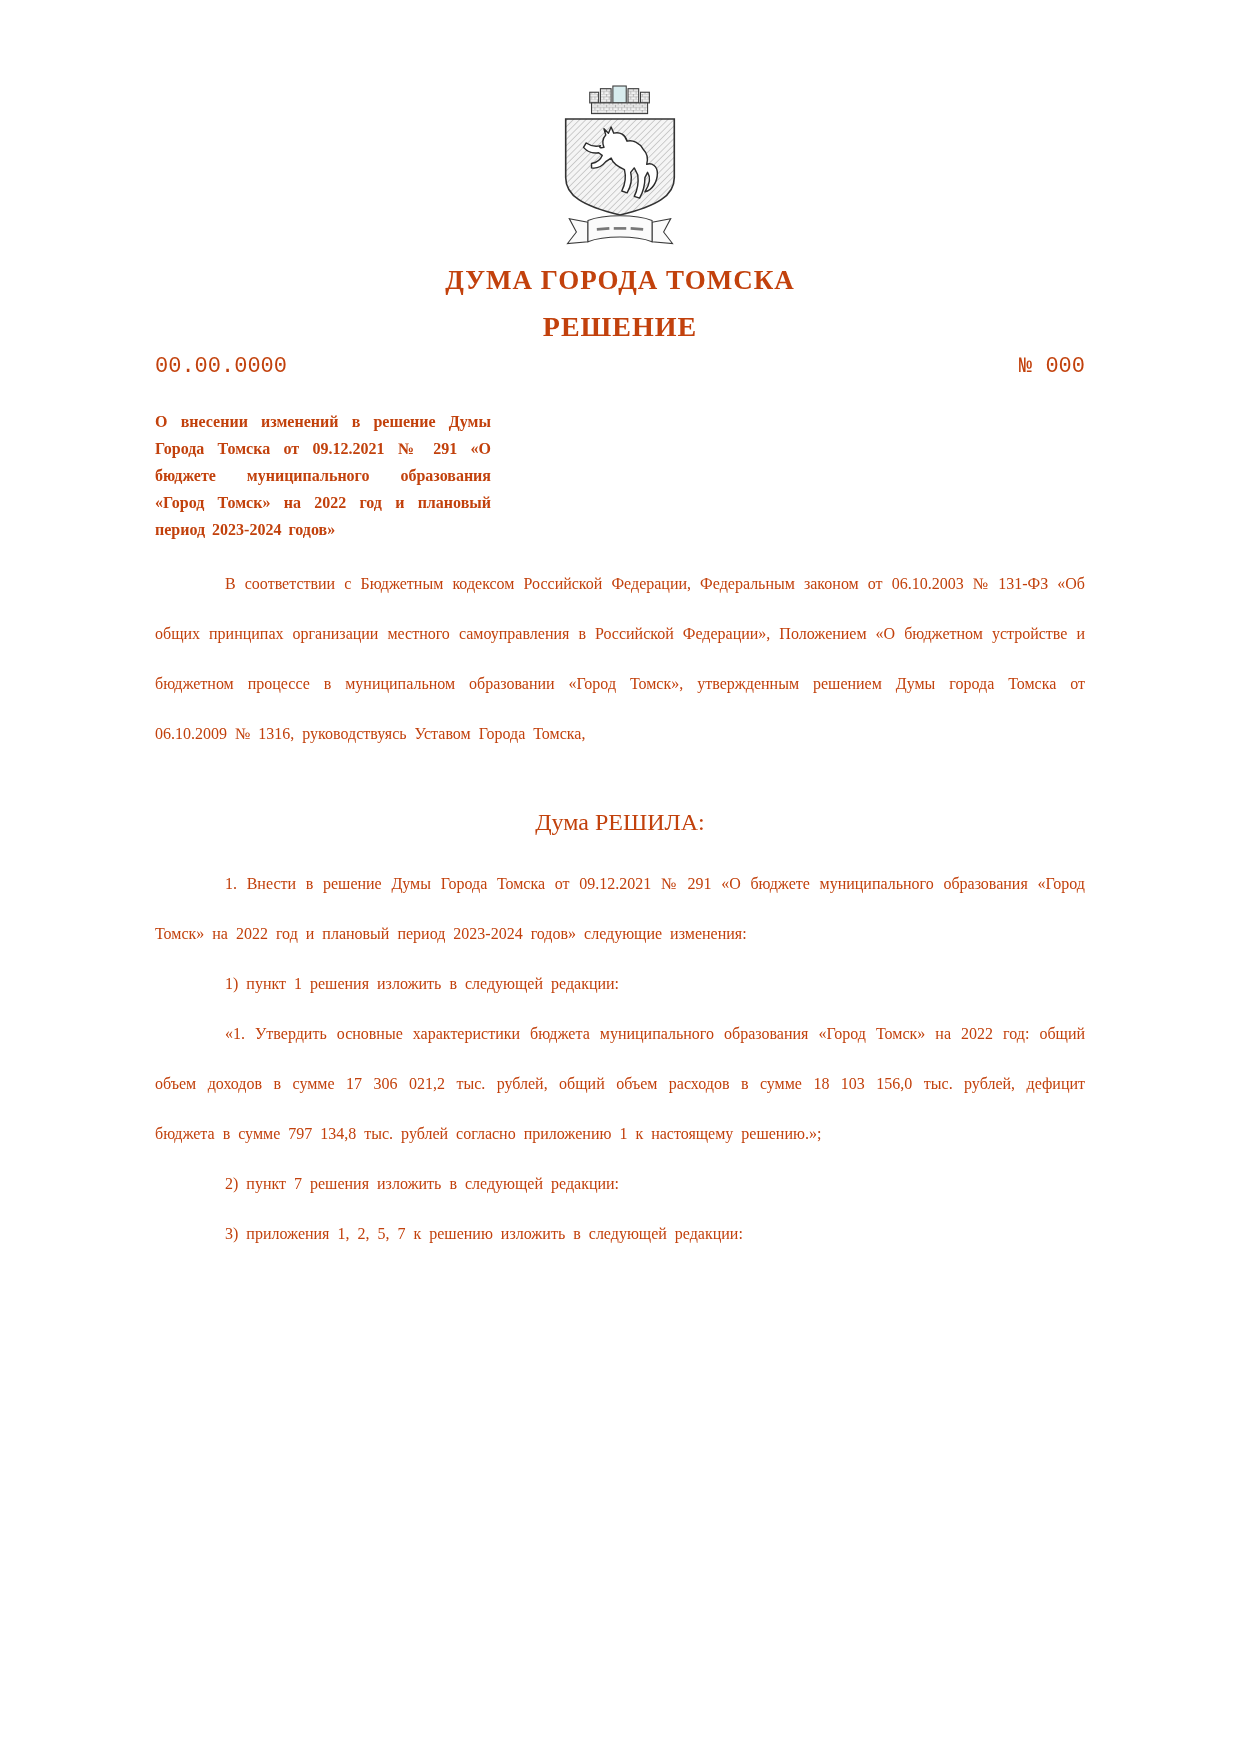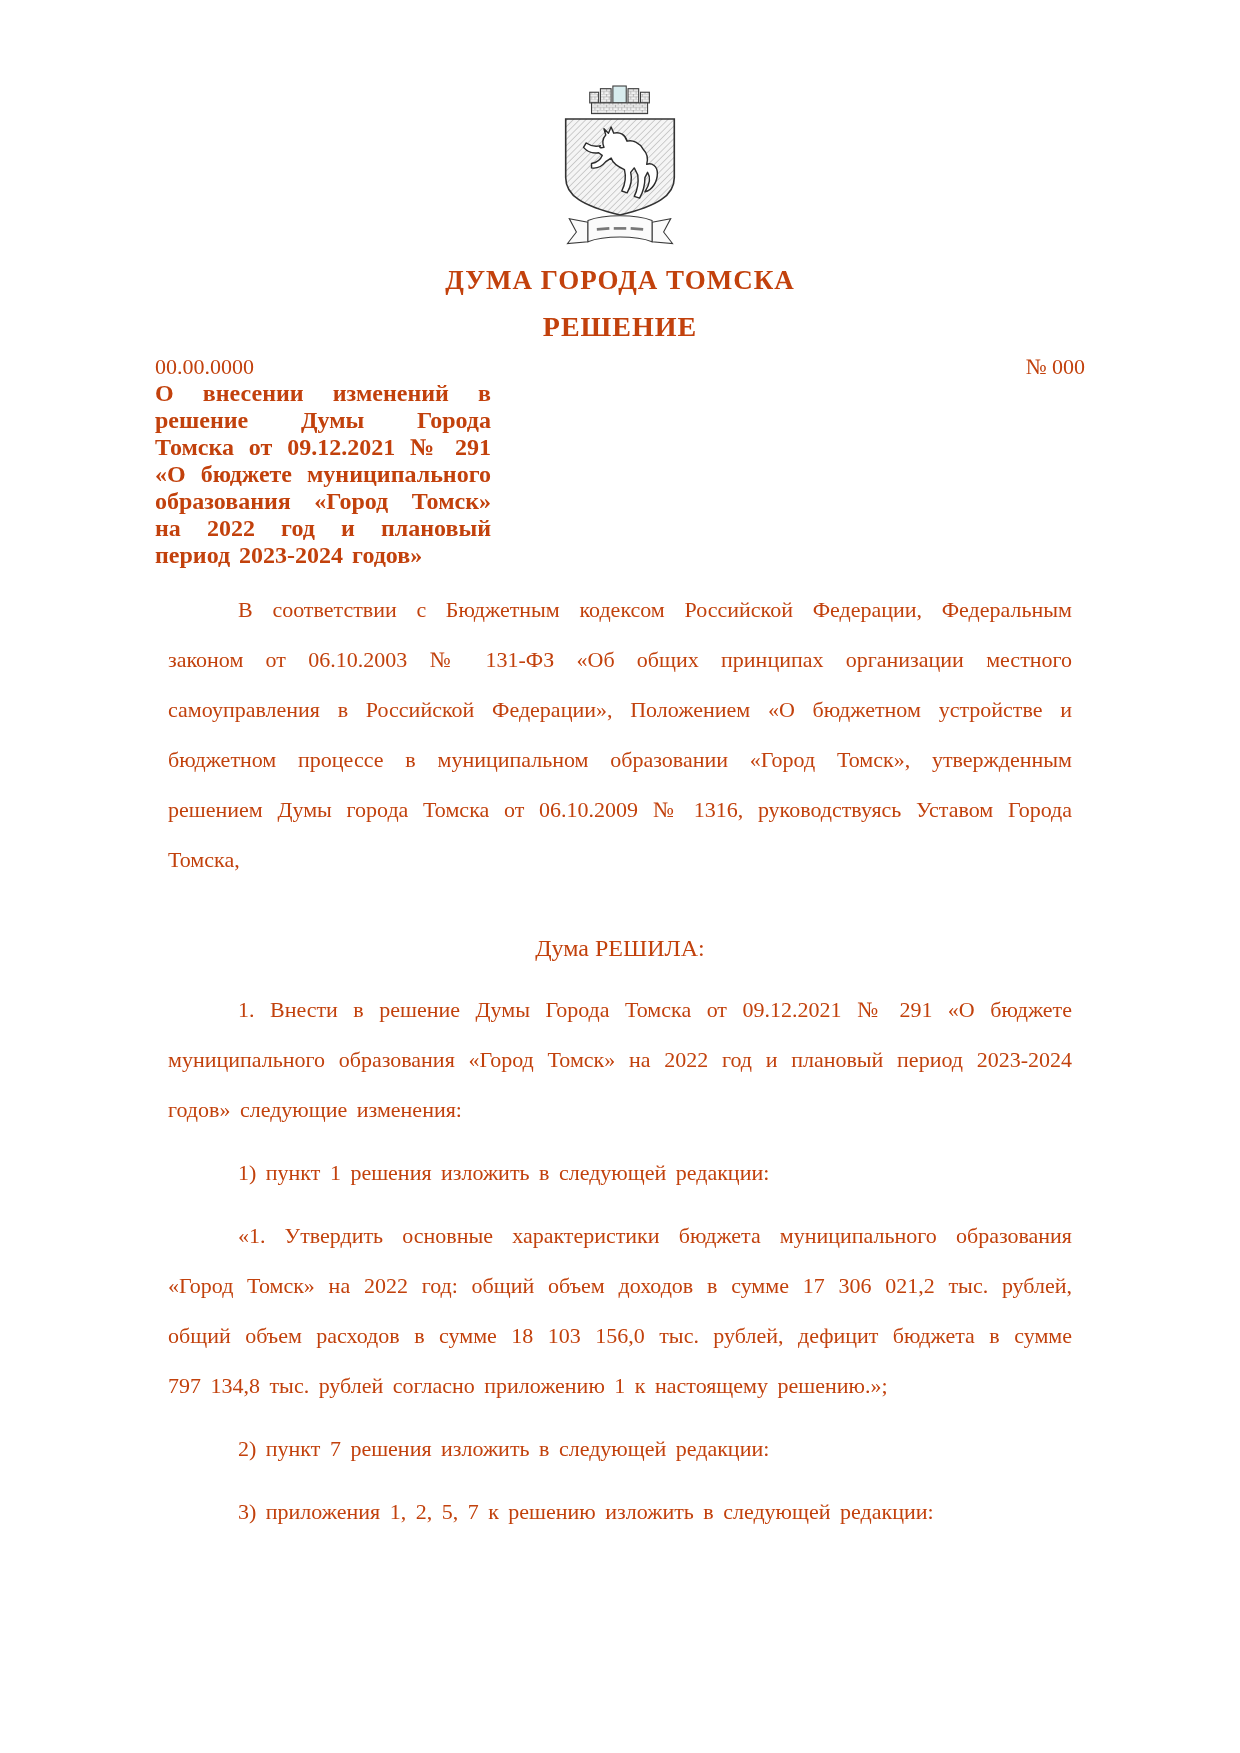--- a/index.html
+++ b/index.html
@@ -18,29 +18,29 @@
   .org-name{
     text-align:center;font-weight:bold;font-size:27px;line-height:32px;
     margin-top:8px;letter-spacing:1px;
   }
   .doc-type{
     text-align:center;font-weight:bold;font-size:28px;line-height:29px;
     margin-top:16px;letter-spacing:1px;
   }
   .meta-row{
     display:flex;justify-content:space-between;align-items:baseline;
-    font-size:22px;line-height:27px;margin-top:12px;
+    font-size:22px;line-height:27px;margin-top:12px;font-family:Liberation Mono, monospace;
   }
   .doc-title{
-    width:336px;font-weight:bold;font-size:24px;line-height:27px;
-    margin-top:0;text-align:justify;word-spacing:3px;
+    width:336px;font-weight:bold;font-size:16px;line-height:27px;
+    margin-top:28px;text-align:justify;word-spacing:3px;
   }
   .preamble,.body-par{
-    font-size:22px;line-height:50px;text-align:justify;
-    text-indent:70px;word-spacing:4px;margin:13px;
+    font-size:16px;line-height:50px;text-align:justify;
+    text-indent:70px;word-spacing:4px;margin:0;
   }
   .preamble{margin-top:16px;}
   .resolution-heading{
     text-align:center;font-size:24px;line-height:30px;margin-top:48px;
   }
   .paragraphs{margin-top:22px;}
 </style>
 </head>
 <body>
 

